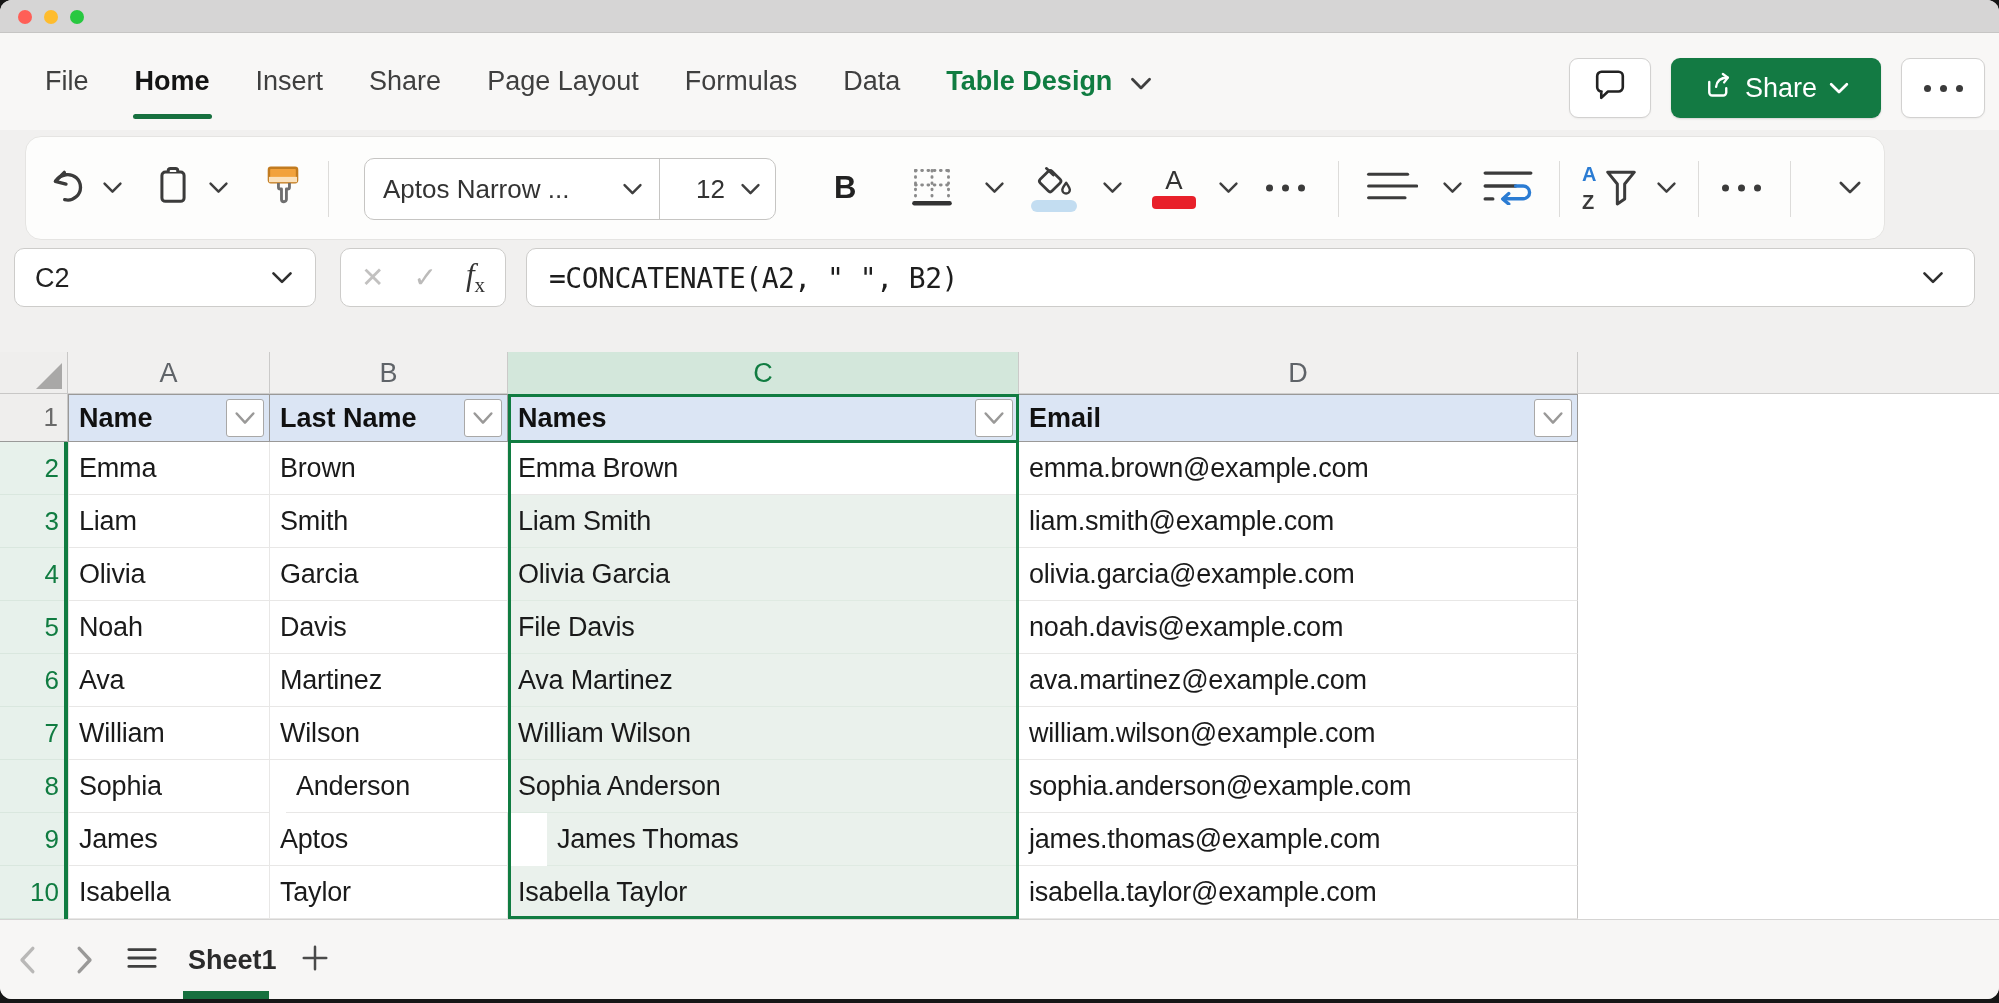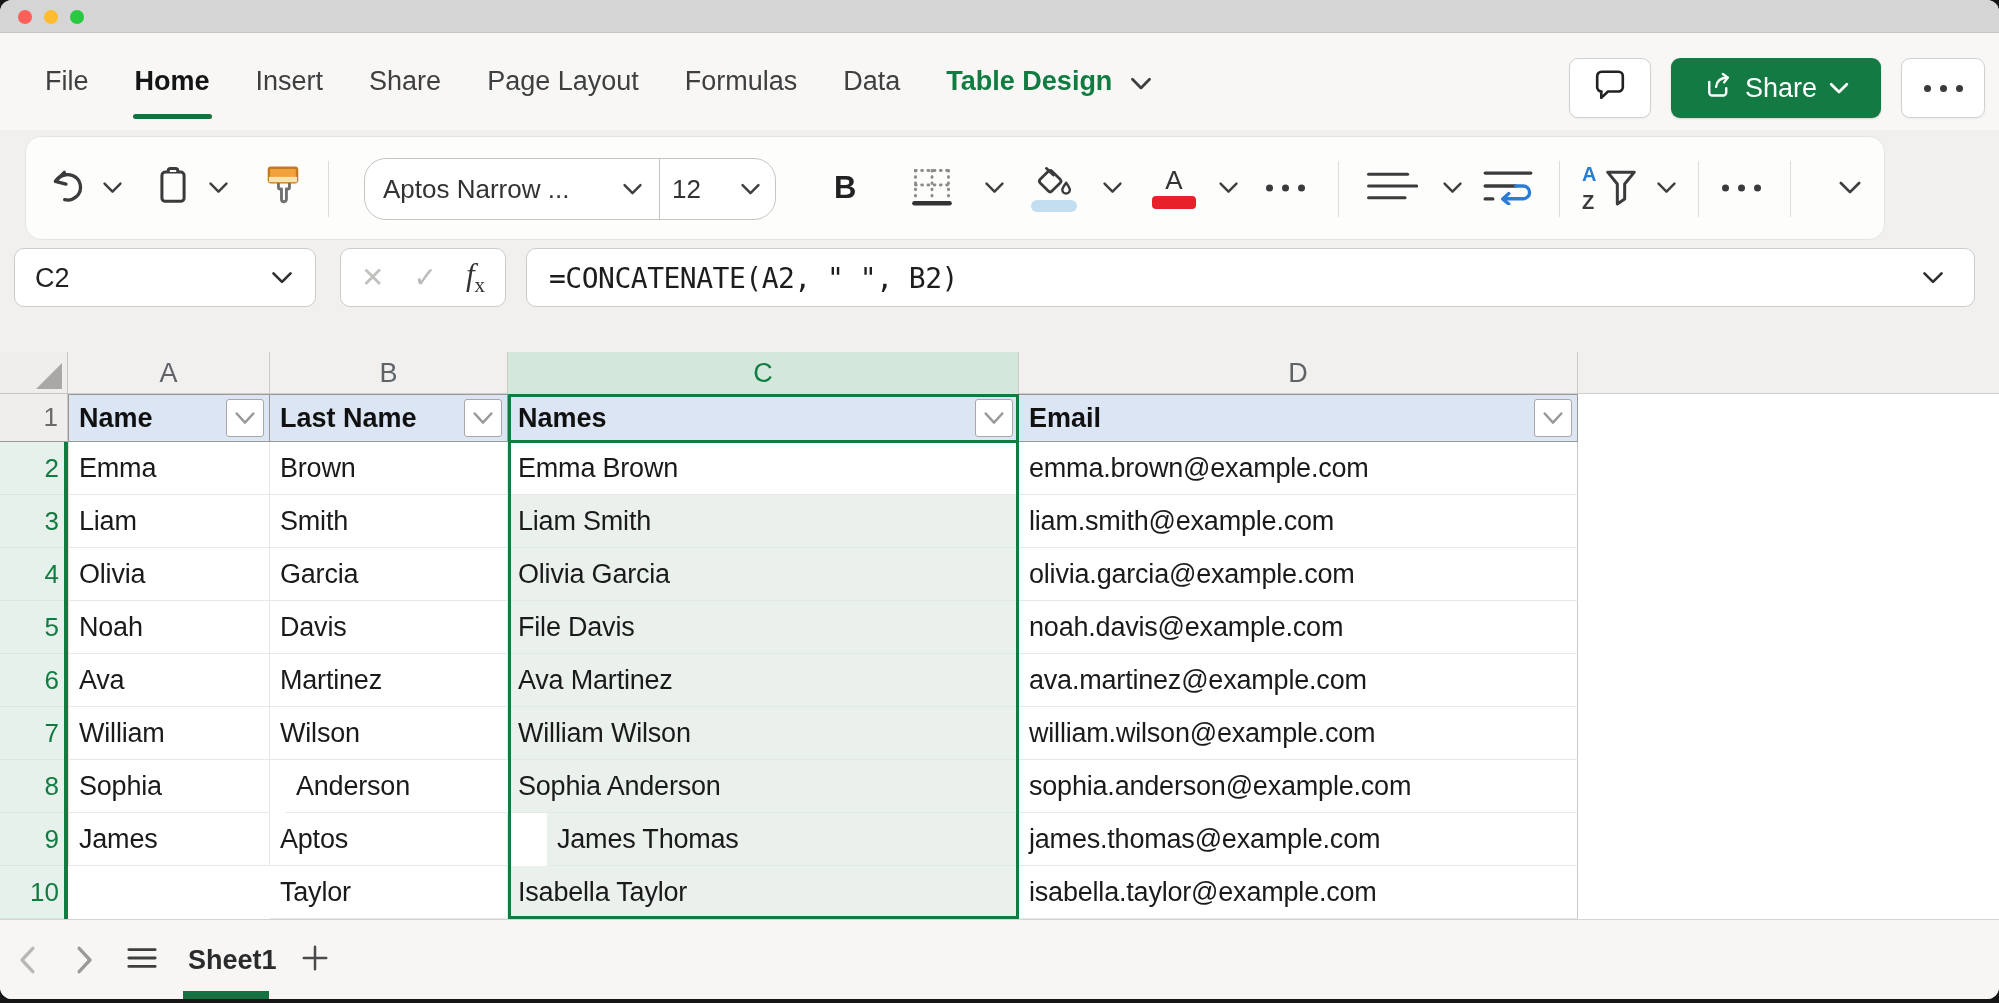--- a/index.html
+++ b/index.html
@@ -26,21 +26,21 @@
   .btn-comment { width:82px; }
   .btn-more { width:84px; }
   .btn-share { height:60px; width:210px; border-radius:9px; background:#137a43; color:#fff; display:flex; align-items:center; justify-content:center; gap:12px; font-size:27px; box-shadow:0 1px 2px rgba(0,0,0,.15); }
   .dots { display:flex; gap:9px; align-items:center; }
   .dots i { width:7px; height:7px; border-radius:50%; background:#3b3b3b; display:block; }
 
   
   .ribbon { position:absolute; left:25px; top:136px; width:1860px; height:104px; background:#fdfdfc; border:1px solid #e5e4e2; border-radius:16px; }
   .rb { position:absolute; top:50%; transform:translateY(-50%); display:flex; align-items:center; }
   .rb-sep { position:absolute; top:24px; width:1px; height:56px; background:#dddcda; }
-  .combo { position:absolute; top:21px; height:62px; border:1px solid #c6c5c3; border-radius:22px; background:#fff; display:flex; align-items:center; }
+  .combo { position:absolute; top:21px; height:62px; border:1px solid #c6c5c3; border-radius:10px; background:#fff; display:flex; align-items:center; }
   .combo .vline { width:1px; height:60px; background:#c6c5c3; }
   .combo-text { font-size:26px; color:#333; white-space:nowrap; }
   .boldB { font-size:31px; font-weight:700; color:#222; }
   .fontcolor { display:flex; flex-direction:column; align-items:center; }
   .fontcolor span { font-size:26px; color:#333; line-height:26px; }
   .fontcolor .bar { width:44px; height:13px; border-radius:4px; background:#e8202a; margin-top:3px; }
   .bucket-wrap { display:flex; flex-direction:column; align-items:center; }
   .bucket-bar { width:46px; height:12px; border-radius:6px; background:#c3ddf1; margin-top:-4px; }
   .sortaz { position:relative; width:56px; height:44px; }
   .sortaz .a { position:absolute; left:0; top:-3px; font-size:20px; font-weight:600; color:#2b7cd3; }
@@ -188,21 +188,21 @@
       <div style="position:relative; width:294px; height:100%; display:flex; align-items:center;">
         <span class="combo-text" style="margin-left:18px">Aptos Narrow ...</span>
         <span class="chev" style="position:absolute; right:16px">
             <svg width="21" height="13" viewBox="0 0 14 9">
               <path d="M1.5 1.5 L7 7 L12.5 1.5" fill="none" stroke="#3f3f3f" stroke-width="1.7" stroke-linecap="round" stroke-linejoin="round"></path>
             </svg>
           </span>
       </div>
       <div class="vline"></div>
       <div style="position:relative; flex:1; height:100%; display:flex; align-items:center;">
-        <span class="combo-text" style="margin-left:12px">12</span>
+        <span class="combo-text" style="margin-left:36px">12</span>
         <span class="chev" style="position:absolute; right:14px">
             <svg width="21" height="13" viewBox="0 0 14 9">
               <path d="M1.5 1.5 L7 7 L12.5 1.5" fill="none" stroke="#3f3f3f" stroke-width="1.7" stroke-linecap="round" stroke-linejoin="round"></path>
             </svg>
           </span>
       </div>
     </div>
 
     <div class="rb" style="left:808px">
       <span class="boldB">B</span>
@@ -434,20 +434,21 @@
       <div class="cell colC tint" style="left: 508px; top: 355px; width: 511px; height: 53px;">William Wilson</div>
       <div class="cell colD" style="left: 1019px; top: 355px; width: 559px; height: 53px;">william.wilson@example.com</div>
       <div class="cell colA" style="left: 68px; top: 408px; width: 202px; height: 53px;">Sophia</div>
       <div class="cell colB" style="left: 286px; top: 408px; width: 238px; height: 53px;">Anderson</div>
       <div class="cell colC tint" style="left: 508px; top: 408px; width: 511px; height: 53px;">Sophia Anderson</div>
       <div class="cell colD" style="left: 1019px; top: 408px; width: 559px; height: 53px;">sophia.anderson@example.com</div>
       <div class="cell colA" style="left: 68px; top: 461px; width: 202px; height: 53px;">James</div>
       <div class="cell colB" style="left: 270px; top: 461px; width: 238px; height: 53px;">Aptos</div>
       <div class="cell colC tint" style="left: 508px; top: 461px; width: 511px; height: 53px; margin-left: 39px;">James Thomas</div>
       <div class="cell colD" style="left: 1019px; top: 461px; width: 559px; height: 53px;">james.thomas@example.com</div>
+      <div class="cell colA" style="left: 68px; top: 514px; width: 202px; height: 53px;">Isabella</div>
       <div class="cell colB" style="left: 270px; top: 514px; width: 238px; height: 53px;">Taylor</div>
       <div class="cell colC tint" style="left: 508px; top: 514px; width: 511px; height: 53px;">Isabella Taylor</div>
       <div class="cell colD" style="left: 1019px; top: 514px; width: 559px; height: 53px;">isabella.taylor@example.com</div>
       <div class="ov" style="left: 508px; top: 42px; width: 511px; height: 525px; border: 3px solid rgb(16, 124, 65);"></div>
       <div class="ov" style="left: 508px; top: 88px; width: 511px; height: 3px; background: rgb(16, 124, 65);"></div>
       <div class="ov" style="left: 64px; top: 90px; width: 4px; height: 477px; background: rgb(16, 124, 65);"></div>
     </div>
 
   <div class="sheetbar">
     <div class="sb-item" style="left:16px">

